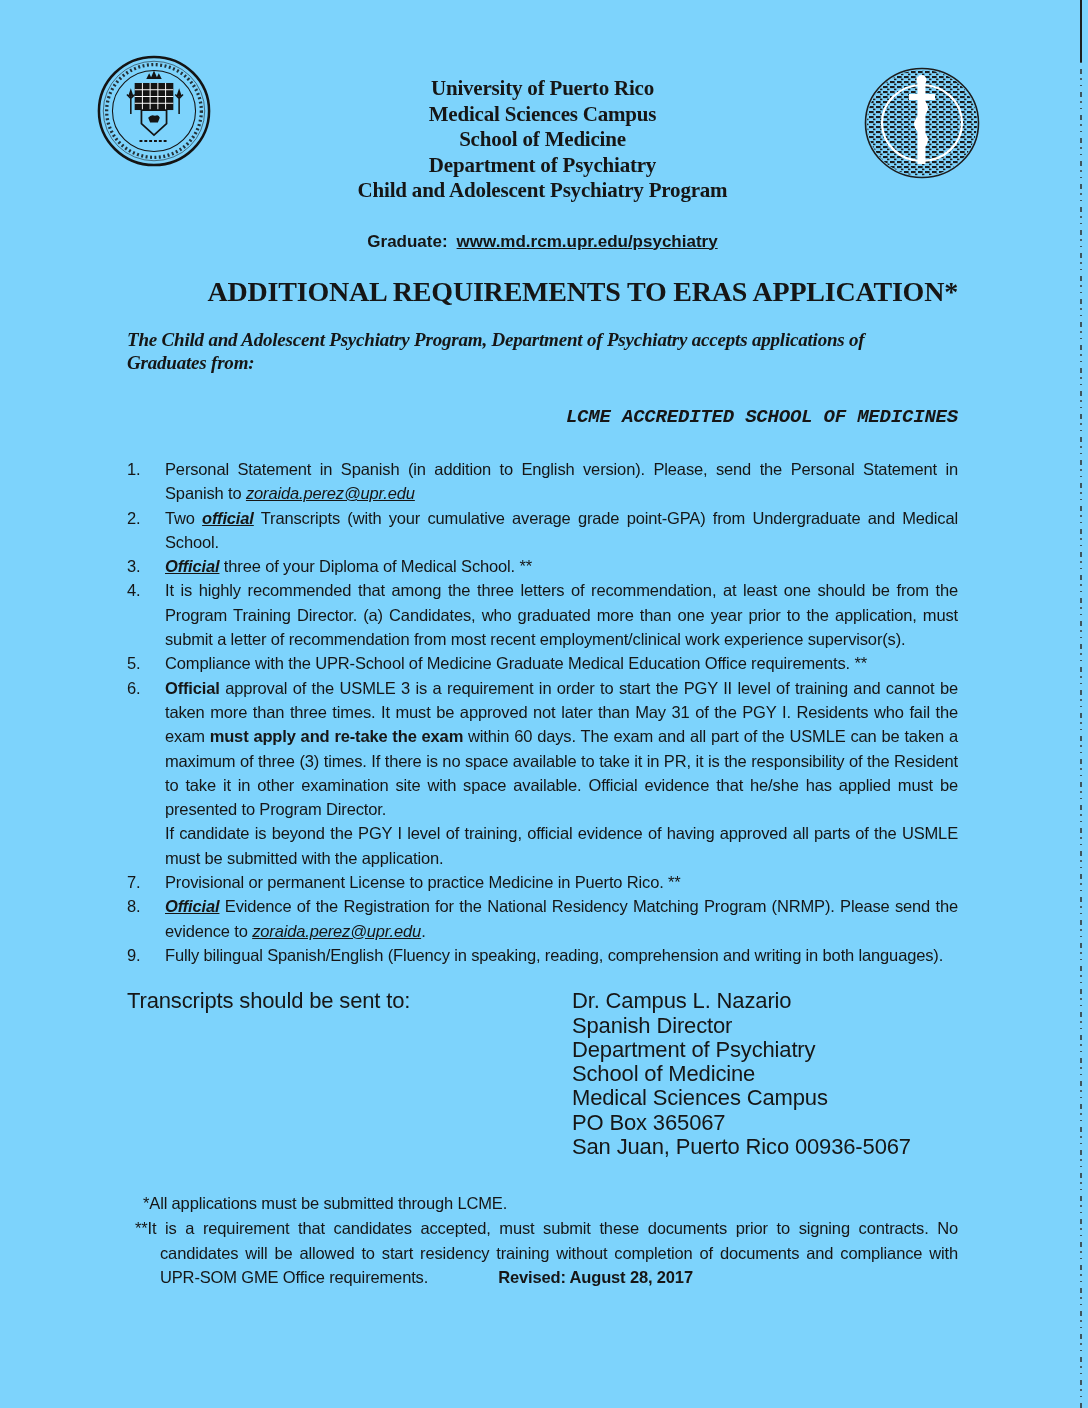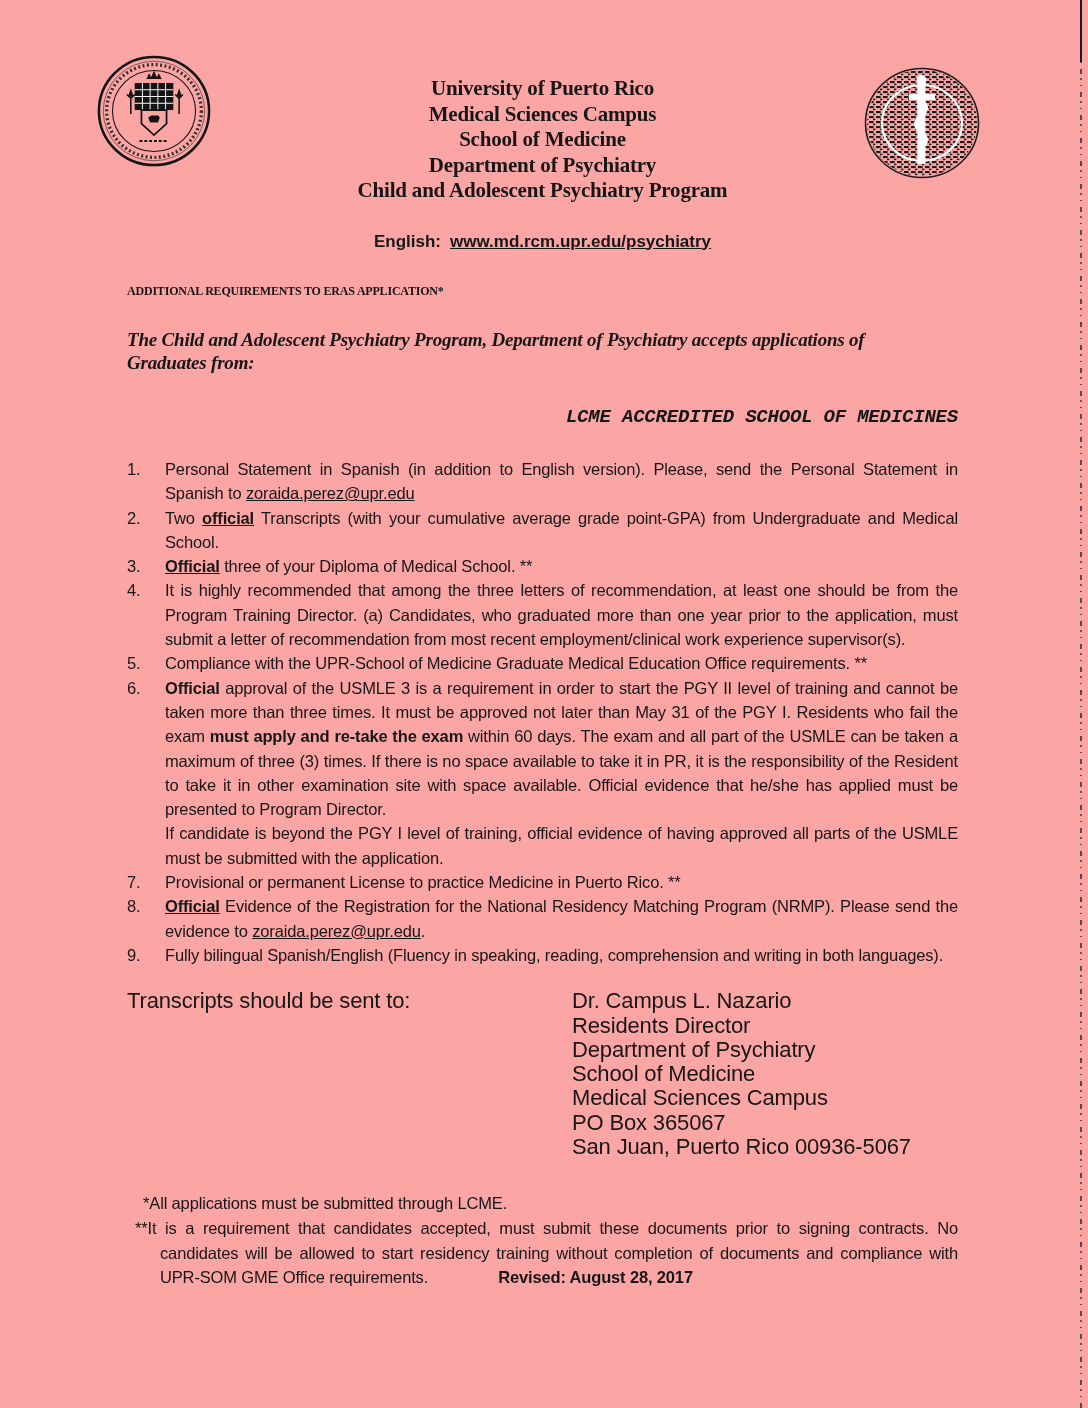--- a/index.html
+++ b/index.html
@@ -4,21 +4,21 @@
 <style>
   html,body{margin:0;padding:0;}
   body{
     width:1088px;height:1408px;
     background:#ffffff;
     color:#161616;
     font-family:"Liberation Sans","DejaVu Sans",sans-serif;
     position:relative;
     overflow:hidden;
   }
-  .page{position:absolute;inset:0;background:#fca5a5;}
+  .page{position:absolute;inset:0;background:#7dd3fc;}
   .content{margin-left:127px;width:831px;padding-top:76px;}
 
   
   .seal{position:absolute;}
   .seal-left{left:96px;top:54px;width:116px;height:114px;}
   .seal-right{left:862px;top:66px;width:120px;height:114px;}
 
   
   .org-line{
     text-align:center;
@@ -28,43 +28,43 @@
     letter-spacing:-0.2px;
   }
   .webpage{
     text-align:center;margin-top:27px;
     font-weight:bold;font-size:17px;line-height:22px;
   }
   .wp-label{margin-right:9px;}
   .wp-url{text-decoration:underline;}
 
   
-  .title-block{margin-top:26px;text-align:left;
+  .title-block{margin-top:26px;text-align:right;
     font-family:"Liberation Serif","DejaVu Serif",serif;
-    font-weight:bold;font-size:12px;line-height:25.5px;letter-spacing:-0.2px;}
+    font-weight:bold;font-size:28px;line-height:25.5px;letter-spacing:-0.2px;}
   .intro{
     margin-top:24px;width:800px;
     font-family:"Liberation Serif","DejaVu Serif",serif;
     font-weight:bold;font-style:italic;
     font-size:19px;line-height:23px;letter-spacing:-0.2px;
   }
   .lcme{
     margin-top:32px;text-align:right;
     font-family:Liberation Mono, monospace;
     font-weight:bold;font-style:italic;
     font-size:19px;letter-spacing:-0.2px;
   }
 
   
   .reqs{margin-top:29px;font-size:16.5px;line-height:24.3px;letter-spacing:-0.15px;}
   .req{display:flex;}
   .req .num{width:38px;flex:none;}
   .req .txt{flex:1;text-align:justify;}
   span.b{font-weight:bold;}
-  span.u{text-decoration:underline;}
+  span.u{text-decoration:underline;font-style:italic;}
 
   
   .trans{display:flex;margin-top:22px;font-size:22px;line-height:24.3px;letter-spacing:-0.15px;}
   .trans-label{width:445px;flex:none;}
   .addr-line{white-space:nowrap;}
 
   
   .footnotes{margin-top:32px;font-size:16.5px;line-height:24.6px;letter-spacing:-0.15px;}
   .note1{margin:0;padding-left:16px;}
   .note2{margin:0;padding-left:33px;text-indent:-25px;text-align:justify;}
@@ -142,21 +142,21 @@
         <div class="org-line">Medical Sciences Campus</div>
 
         <div class="org-line">School of Medicine</div>
 
         <div class="org-line">Department of Psychiatry</div>
 
         <div class="org-line">Child and Adolescent Psychiatry Program</div>
       </div>
 
     <div class="webpage">
-      <span class="wp-label">English:</span><span class="wp-url">www.md.rcm.upr.edu/psychiatry</span>
+      <span class="wp-label">Graduate:</span><span class="wp-url">www.md.rcm.upr.edu/psychiatry</span>
     </div>
 
     <div class="title-block">
       <div>ADDITIONAL REQUIREMENTS TO ERAS APPLICATION*</div>
     </div>
 
     <div class="intro">The Child and Adolescent Psychiatry Program, Department of Psychiatry accepts applications of Graduates from:</div>
 
     <div class="lcme">LCME ACCREDITED SCHOOL OF MEDICINES</div>
 
@@ -207,21 +207,21 @@
           <div class="txt"><span>Fully bilingual Spanish/English (Fluency in speaking, reading, comprehension and writing in both languages).</span></div>
         </div>
       </div>
 
     <div class="trans">
       <div class="trans-label">Transcripts should be sent to:</div>
       <div class="addr">
 
           <div class="addr-line">Dr. Campus L. Nazario</div>
 
-          <div class="addr-line">Residents Director</div>
+          <div class="addr-line">Spanish Director</div>
 
           <div class="addr-line">Department of Psychiatry</div>
 
           <div class="addr-line">School of Medicine</div>
 
           <div class="addr-line">Medical Sciences Campus</div>
 
           <div class="addr-line">PO Box 365067</div>
 
           <div class="addr-line">San Juan, Puerto Rico 00936-5067</div>

